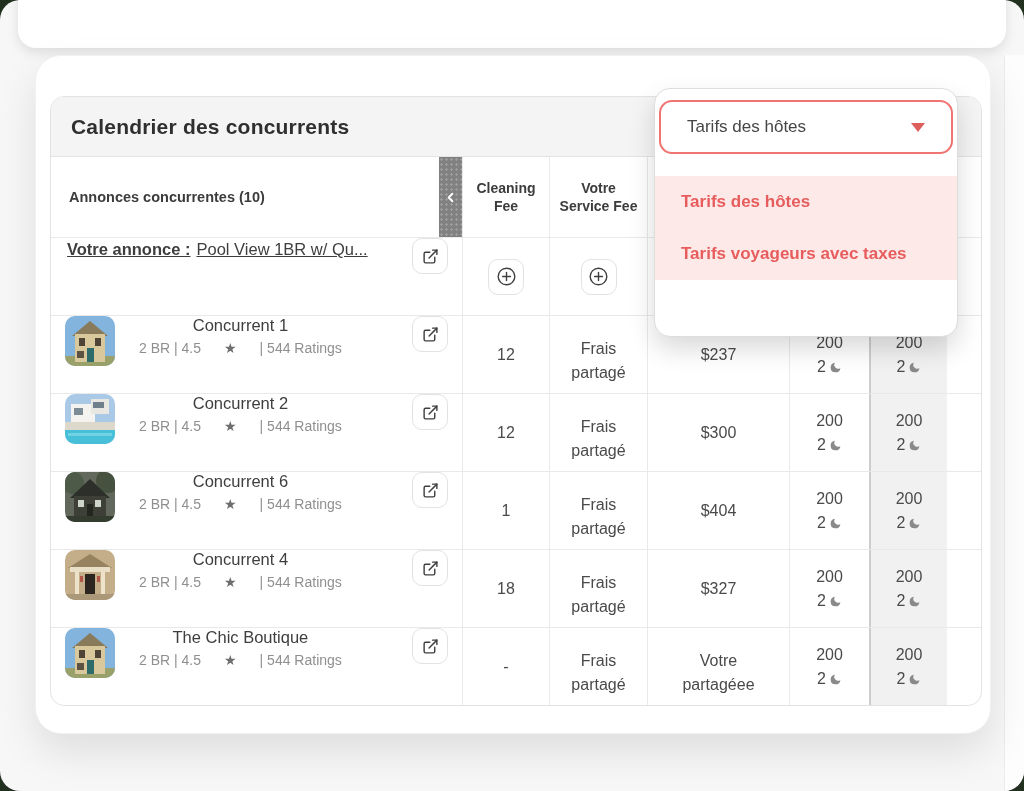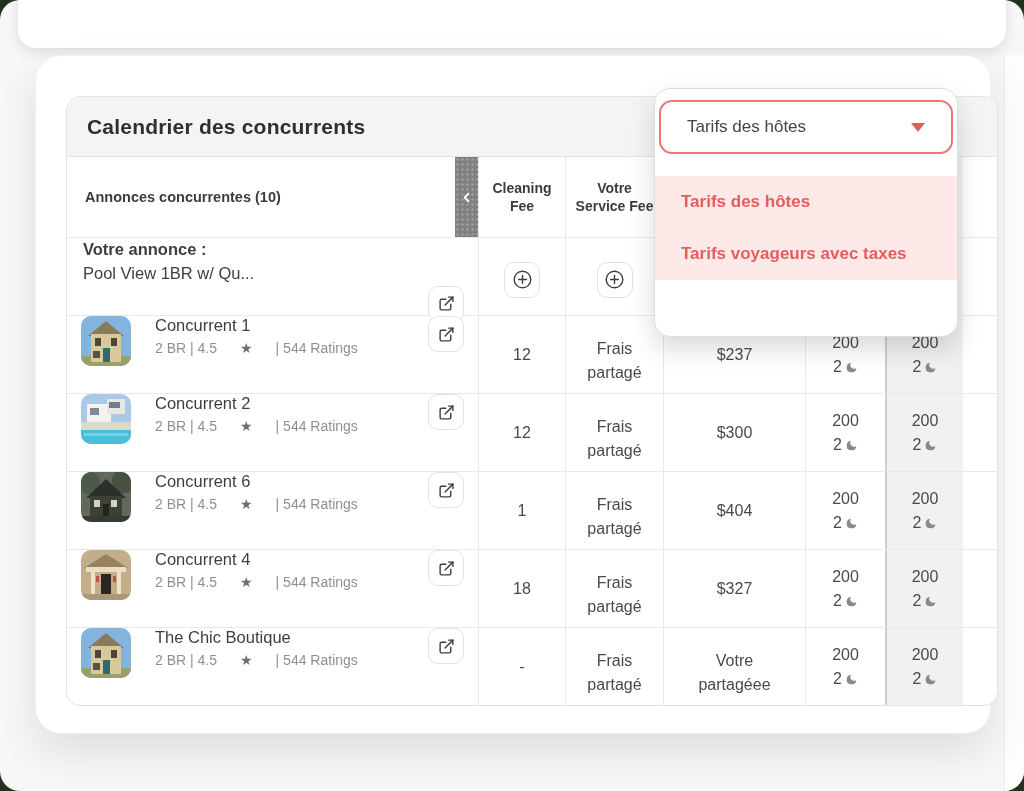--- a/index.html
+++ b/index.html
@@ -14,33 +14,33 @@
              background:#ffffff; border-radius:18px;
              box-shadow:0 5px 12px rgba(0,0,0,.10); }
   .right-sliver{ position:absolute; right:0; top:55px; bottom:0; width:20px;
              background:#fdfdfd; border-left:1px solid #ececec; }
 
   
   .card{ position:absolute; left:35px; top:55px; width:956px; height:679px;
          background:#fff; border-radius:26px; border:1px solid #f1f1f1;
          box-shadow:0 18px 40px rgba(0,0,0,.10); }
 
-  .table-wrap{ position:absolute; left:30px; top:40px; width:932px;
+  .table-wrap{ position:absolute; left:14px; top:40px; width:932px;
                border:1px solid #e3e3e3; border-radius:14px; background:#fff; }
 
   .title-bar{ height:60px; background:#f4f4f5; border-bottom:1px solid #e3e3e3;
               border-radius:13px 13px 0 0; display:flex; align-items:center;
               padding:0 20px; }
   .title-bar h1{ font-size:21px; font-weight:bold; color:#2f2f2f; letter-spacing:.2px; }
 
   .grid-row{ display:grid; grid-template-columns:411px 87px 98px 142px 80px 78px; }
   .cell{ border-left:1px solid #e9e9e9; display:flex; flex-direction:column;
          align-items:center; justify-content:center; text-align:center;
          font-size:16px; color:#4a4a4a; line-height:1.45; padding:4px 8px; }
-  .cell:first-child{ border-left:none; align-items:flex-start; text-align:left; }
+  .cell:first-child{ border-left:none; align-items:flex-start; text-align:center; }
   .cell.gray{ background:#f1f1f2; border-left:2px solid #cdcdcd; }
 
   .header-row{ height:80px; }
   .header-row .cell{ font-weight:bold; font-size:14px; color:#3c3c3c; line-height:1.3; }
   .listings-head{ position:relative; justify-content:center; padding-left:18px; }
   .listings-head .lbl{ font-size:14.5px; }
   .collapse-strip{ position:absolute; right:0; top:0; bottom:0; width:23px;
         background:#818181 radial-gradient(circle, rgba(255,255,255,.22) 1px, transparent 1.3px);
         background-size:5px 5px; display:flex; align-items:center; justify-content:center;
         cursor:pointer; }
@@ -53,22 +53,22 @@
   .thumb svg{ display:block; }
   .listing-text{ margin-left:24px; display:flex; flex-direction:column; gap:2px; }
   .listing-name{ font-size:16.5px; color:#3e3e3e; line-height:1.2; }
   .listing-meta{ font-size:14px; color:#8f8f8f; display:flex; align-items:center; gap:23px; }
   .star{ color:#6e6e6e; font-size:14px; }
 
   .icon-btn{ width:36px; height:36px; border:1px solid #e2e2e2; border-radius:10px;
              background:#fff; display:flex; align-items:center; justify-content:center;
              margin-left:auto; cursor:pointer; flex:none; }
 
-  .your-cell{ flex-direction:column; align-items:center; justify-content:flex-start;
-              padding:0 14px 0 16px; font-size:16.5px; color:#3e3e3e; }
+  .your-cell{ flex-direction:row; align-items:center; justify-content:flex-start;
+              padding:0 14px 0 16px; font-size:16.5px; color:#3e3e3e;text-decoration:underline; }
   .your-cell b{ font-weight:bold; margin-right:6px; }
 
   .nights{ display:flex; align-items:center; justify-content:center; gap:2px; }
   .moon{ width:13px; height:13px; margin-left:1px; margin-top:2px; }
 
   .fee-wrap{ max-width:80px;margin-top:12px; }
 
   
   .dd-panel{ position:absolute; left:654px; top:88px; width:304px; height:249px;
              background:#fff; border:1px solid #ddd; border-radius:16px;

